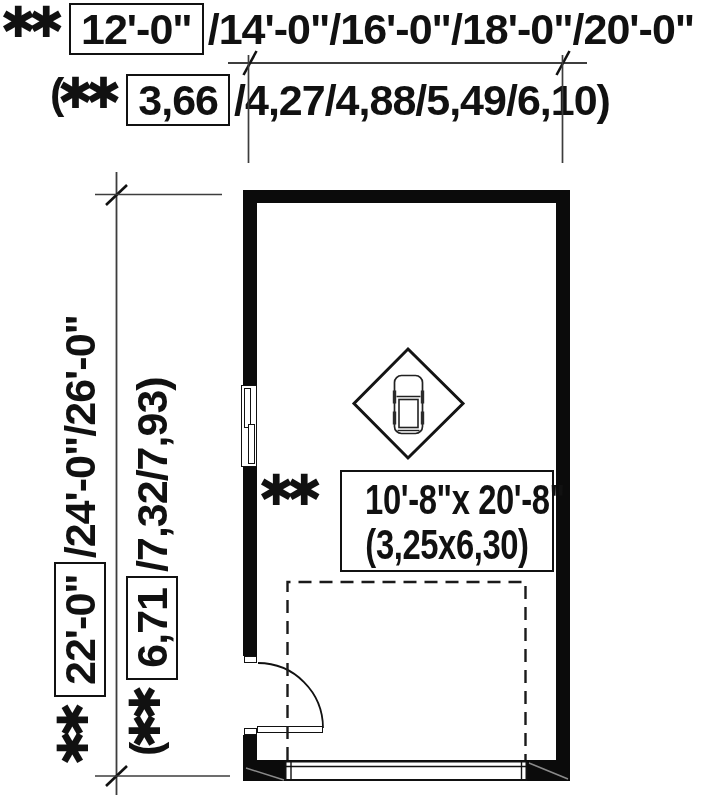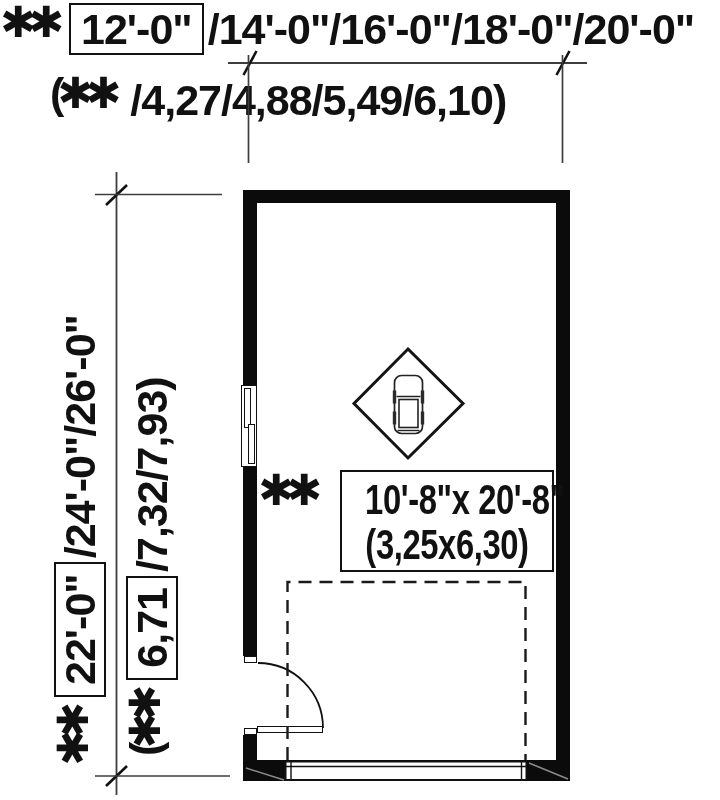--- a/index.html
+++ b/index.html
@@ -53,20 +53,21 @@
 <body>
 
 <div class="dimrow" style="left:0px;top:1px;height:56px;">
   <span class="ast">✱ ✱</span>
   <span class="boxed">12'-0"</span>
   <span class="opts">/14'-0"/16'-0"/18'-0"/20'-0"</span>
 </div>
 
 <div class="dimrow" style="left:50px;top:71px;height:58px;">
   <span class="ast">(✱ ✱</span>
+  <span class="boxed">3,66</span>
   <span class="opts">/4,27/4,88/5,49/6,10)</span>
 </div>
 
 <div class="dimrow vcol" style="left:48px;top:766px;width:490px;height:64px;">
   <span class="ast">✱ ✱</span>
   <span class="boxed">22'-0"</span>
   <span class="opts">/24'-0"/26'-0"</span>
 </div>
 
 <div class="dimrow vcol" style="left:120px;top:756px;width:440px;height:64px;">

